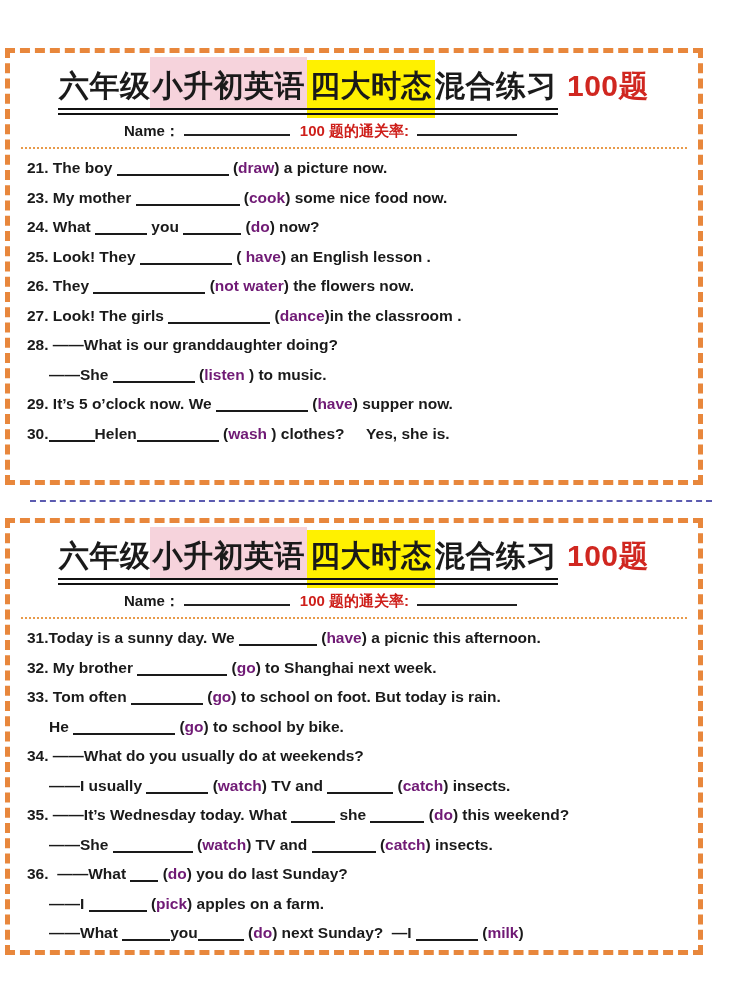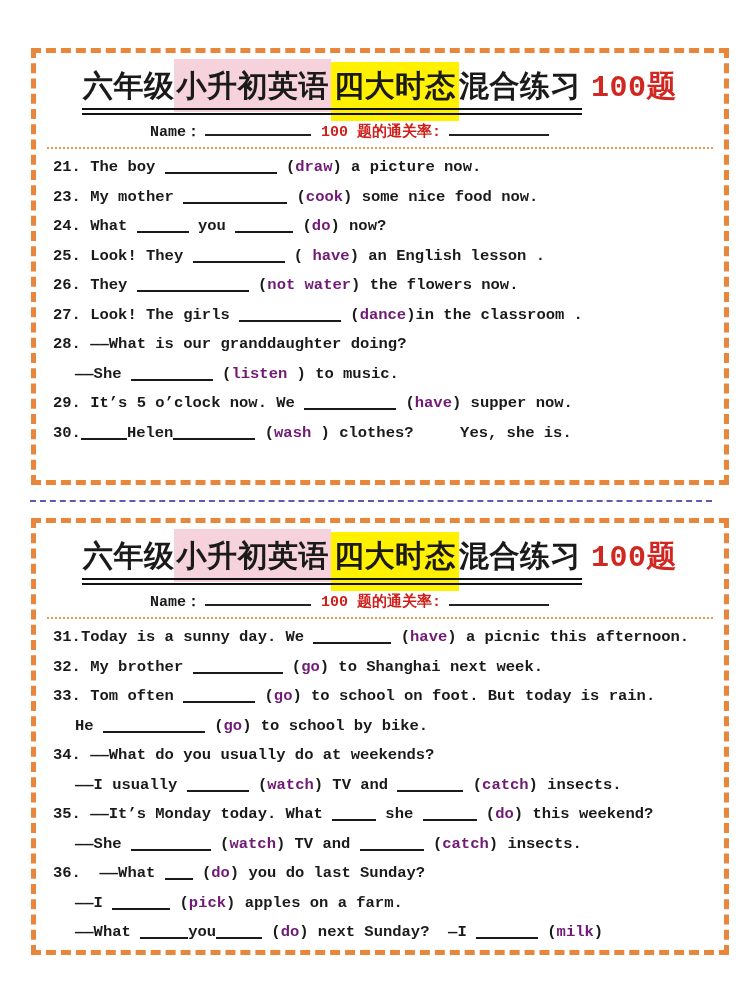--- a/index.html
+++ b/index.html
@@ -2,22 +2,22 @@
 <html><head>
 <meta charset="utf-8">
 <style>
   html,body{margin:0;padding:0;}
   body{
     width:741px;height:988px;background:#ffffff;position:relative;
     font-family:"Liberation Sans","DejaVu Sans",sans-serif;color:#1a1a1a;
     overflow:hidden;
   }
   .panel{
-    position:absolute;left:31px;width:698px;height:437px;box-sizing:border-box;
-    border:5px dashed #E8873C;background:#ffffff;font-family:Liberation Mono, monospace;
+    position:absolute;left:5px;width:698px;height:437px;box-sizing:border-box;
+    border:5px dashed #E8873C;background:#ffffff;
   }
   .panel-1{top:48px;}
   .panel-2{top:518px;}
   .mid-sep{
     position:absolute;top:500px;left:30px;width:682px;height:0;
     border-top:2px dashed #5B5BB0;
   }
   .title-row{
     margin-top:13px;text-align:center;font-weight:bold;font-size:30px;
     white-space:nowrap;letter-spacing:0.5px;
@@ -83,19 +83,19 @@
     <span>Name：</span><span class="blank name-blank"></span><span class="rate-label">100 题的通关率:</span><span class="blank rate-blank"></span>
   </div>
   <div class="dotted-sep"></div>
   <div class="qlist">
       <div class="qline"><span class="seg-t">31.Today is a sunny day. We </span><span class="seg-b" style="width: 78px;"></span><span class="seg-t"> (</span><span class="seg-v">have</span><span class="seg-t">) a picnic this afternoon.</span></div>
       <div class="qline"><span class="seg-t">32. My brother </span><span class="seg-b" style="width: 90px;"></span><span class="seg-t"> (</span><span class="seg-v">go</span><span class="seg-t">) to Shanghai next week.</span></div>
       <div class="qline"><span class="seg-t">33. Tom often </span><span class="seg-b" style="width: 72px;"></span><span class="seg-t"> (</span><span class="seg-v">go</span><span class="seg-t">) to school on foot. But today is rain.</span></div>
       <div class="qline indent"><span class="seg-t">He </span><span class="seg-b" style="width: 102px;"></span><span class="seg-t"> (</span><span class="seg-v">go</span><span class="seg-t">) to school by bike.</span></div>
       <div class="qline"><span class="seg-t">34. ——What do you usually do at weekends?</span></div>
       <div class="qline indent"><span class="seg-t">——I usually </span><span class="seg-b" style="width: 62px;"></span><span class="seg-t"> (</span><span class="seg-v">watch</span><span class="seg-t">) TV and </span><span class="seg-b" style="width: 66px;"></span><span class="seg-t"> (</span><span class="seg-v">catch</span><span class="seg-t">) insects.</span></div>
-      <div class="qline"><span class="seg-t">35. ——It’s Monday today. What </span><span class="seg-b" style="width: 44px;"></span><span class="seg-t"> she </span><span class="seg-b" style="width: 54px;"></span><span class="seg-t"> (</span><span class="seg-v">do</span><span class="seg-t">) this weekend?</span></div>
+      <div class="qline"><span class="seg-t">35. ——It’s Wednesday today. What </span><span class="seg-b" style="width: 44px;"></span><span class="seg-t"> she </span><span class="seg-b" style="width: 54px;"></span><span class="seg-t"> (</span><span class="seg-v">do</span><span class="seg-t">) this weekend?</span></div>
       <div class="qline indent"><span class="seg-t">——She </span><span class="seg-b" style="width: 80px;"></span><span class="seg-t"> (</span><span class="seg-v">watch</span><span class="seg-t">) TV and </span><span class="seg-b" style="width: 64px;"></span><span class="seg-t"> (</span><span class="seg-v">catch</span><span class="seg-t">) insects.</span></div>
       <div class="qline"><span class="seg-t">36.&nbsp; ——What </span><span class="seg-b" style="width: 28px;"></span><span class="seg-t"> (</span><span class="seg-v">do</span><span class="seg-t">) you do last Sunday?</span></div>
       <div class="qline indent"><span class="seg-t">——I </span><span class="seg-b" style="width: 58px;"></span><span class="seg-t"> (</span><span class="seg-v">pick</span><span class="seg-t">) apples on a farm.</span></div>
       <div class="qline indent"><span class="seg-t">——What </span><span class="seg-b" style="width: 48px;"></span><span class="seg-t">you</span><span class="seg-b" style="width: 46px;"></span><span class="seg-t"> (</span><span class="seg-v">do</span><span class="seg-t">) next Sunday?&nbsp;&nbsp;—I </span><span class="seg-b" style="width: 62px;"></span><span class="seg-t"> (</span><span class="seg-v">milk</span><span class="seg-t">)</span></div>
     </div>
 </section>
 
 </body></html>

